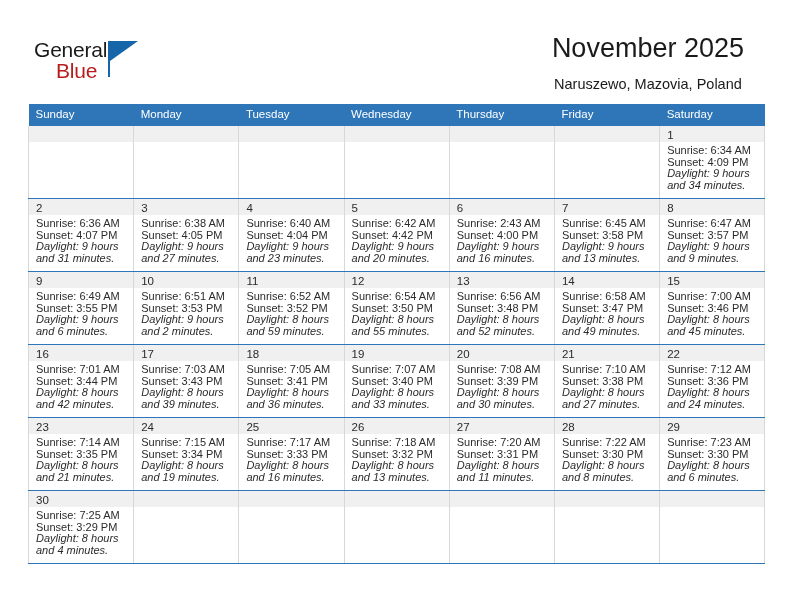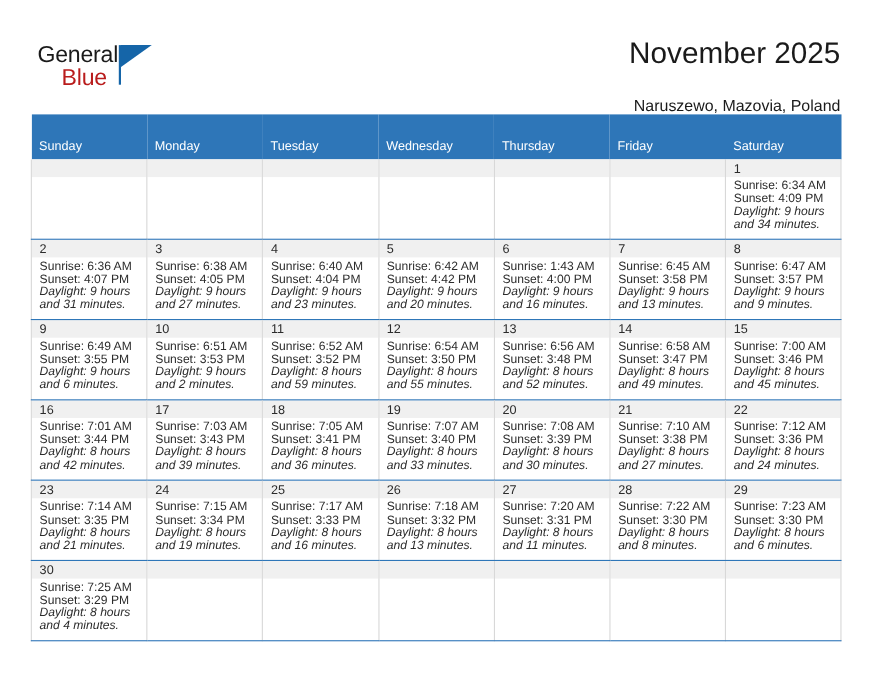--- a/index.html
+++ b/index.html
@@ -67,32 +67,32 @@
     position: absolute;
     left: 74px;
     top: 3px;
     width: 2px;
     height: 36px;
     background: #1565a8;
   }
 
   .title-block {
     position: absolute;
-    right: 28px;
+    right: 48px;
     top: 32px;
-    text-align: right;
+    text-align: center;
   }
   .cal-title {
     font-size: 27px;
     color: #1a1a1a;
     line-height: 32px;
     white-space: nowrap;
   }
   .cal-subtitle {
-    margin-top: 24px;
+    margin-top: 11px;
     font-size: 14.5px;
     color: #1a1a1a;
     line-height: 18px;
     white-space: nowrap;
   }
 
   
   .cal {
     position: absolute;
     left: 28px;
@@ -100,21 +100,21 @@
     width: 736px;
     border-collapse: collapse;
     table-layout: fixed;
   }
   .cal th {
     background: #2E76B8;
     color: #ffffff;
     font-size: 11.5px;
     font-weight: normal;
     text-align: left;
-    padding: 23px 0 6px 7px;
+    padding: 4px 0 6px 7px;
     height: 11px;
     border: none;
   }
   .cal td {
     vertical-align: top;
     padding: 0;
     border-left: 1px solid #d8d8d8;
     border-right: 1px solid #d8d8d8;
     border-bottom: 1px solid #2E76B8;
     height: 72px;
@@ -249,21 +249,21 @@
             <div class="daynum-band">5</div>
             <div class="cell-body">
               <div>Sunrise: 6:42 AM</div>
               <div>Sunset: 4:42 PM</div>
               <div class="daylight-wrap">Daylight: 9 hours and 20 minutes.</div>
             </div>
           </td>
           <td>
             <div class="daynum-band">6</div>
             <div class="cell-body">
-              <div>Sunrise: 1:43 AM</div>
+              <div>Sunrise: 2:43 AM</div>
               <div>Sunset: 4:00 PM</div>
               <div class="daylight-wrap">Daylight: 9 hours and 16 minutes.</div>
             </div>
           </td>
           <td>
             <div class="daynum-band">7</div>
             <div class="cell-body">
               <div>Sunrise: 6:45 AM</div>
               <div>Sunset: 3:58 PM</div>
               <div class="daylight-wrap">Daylight: 9 hours and 13 minutes.</div>

